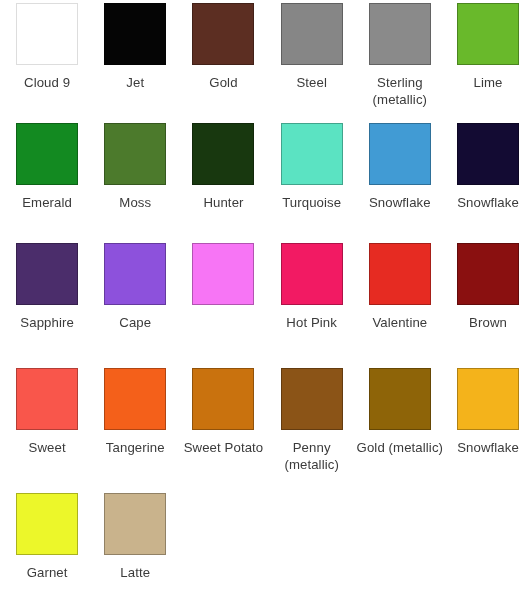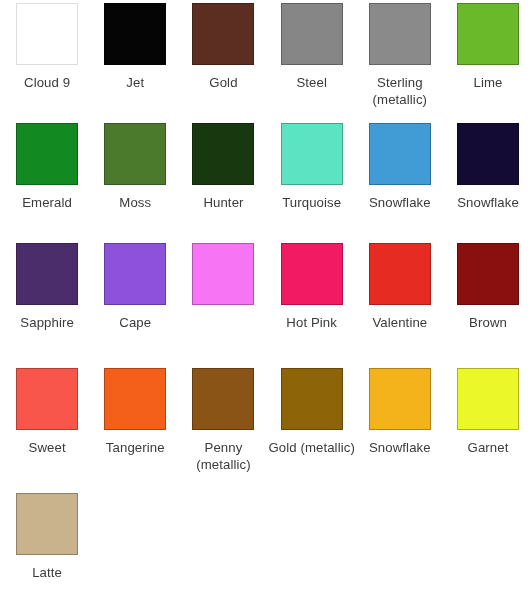--- a/index.html
+++ b/index.html
@@ -137,20 +137,24 @@
     </div>
     <div class="swatch-cell r3">
       <div class="swatch-chip" style="background-color: rgb(249, 86, 75);"></div>
       <div class="swatch-label">Sweet</div>
     </div>
     <div class="swatch-cell r3">
       <div class="swatch-chip" style="background-color: rgb(244, 96, 26);"></div>
       <div class="swatch-label">Tangerine</div>
     </div>
     <div class="swatch-cell r3">
+      <div class="swatch-chip" style="background-color: rgb(201, 114, 14);"></div>
+      <div class="swatch-label">Sweet Potato</div>
+    </div>
+    <div class="swatch-cell r3">
       <div class="swatch-chip" style="background-color: rgb(139, 84, 23);"></div>
       <div class="swatch-label">Penny (metallic)</div>
     </div>
     <div class="swatch-cell r4">
       <div class="swatch-chip" style="background-color: rgb(142, 100, 8);"></div>
       <div class="swatch-label">Gold (metallic)</div>
     </div>
     <div class="swatch-cell r4">
       <div class="swatch-chip" style="background-color: rgb(244, 179, 27);"></div>
       <div class="swatch-label">Snowflake</div>

